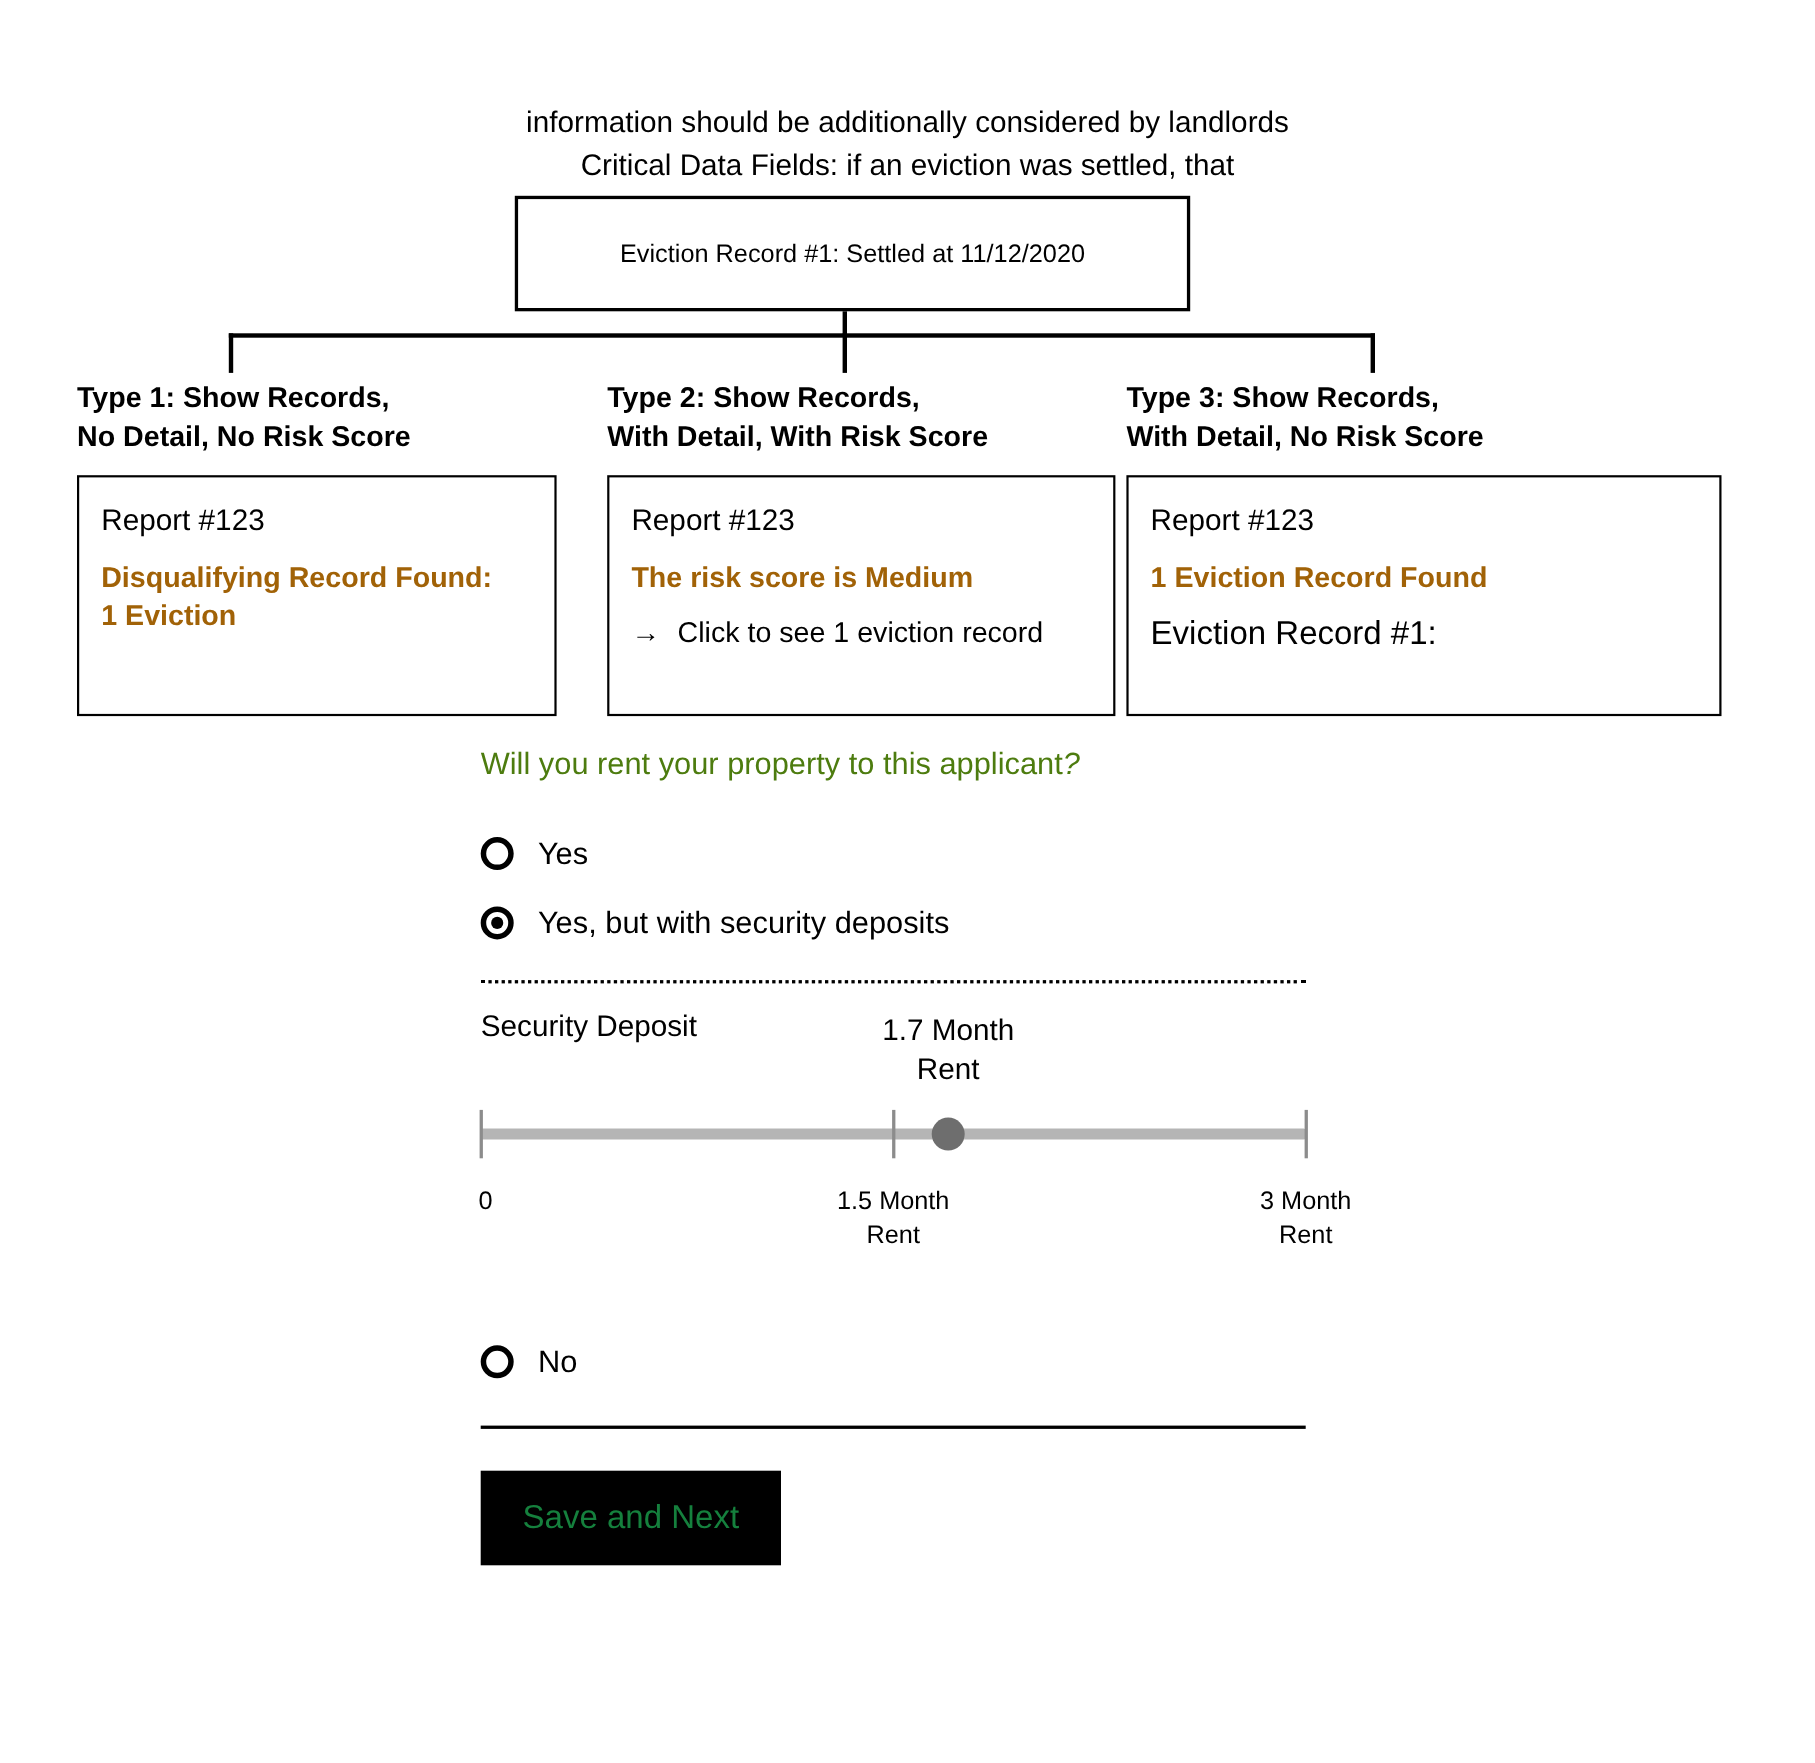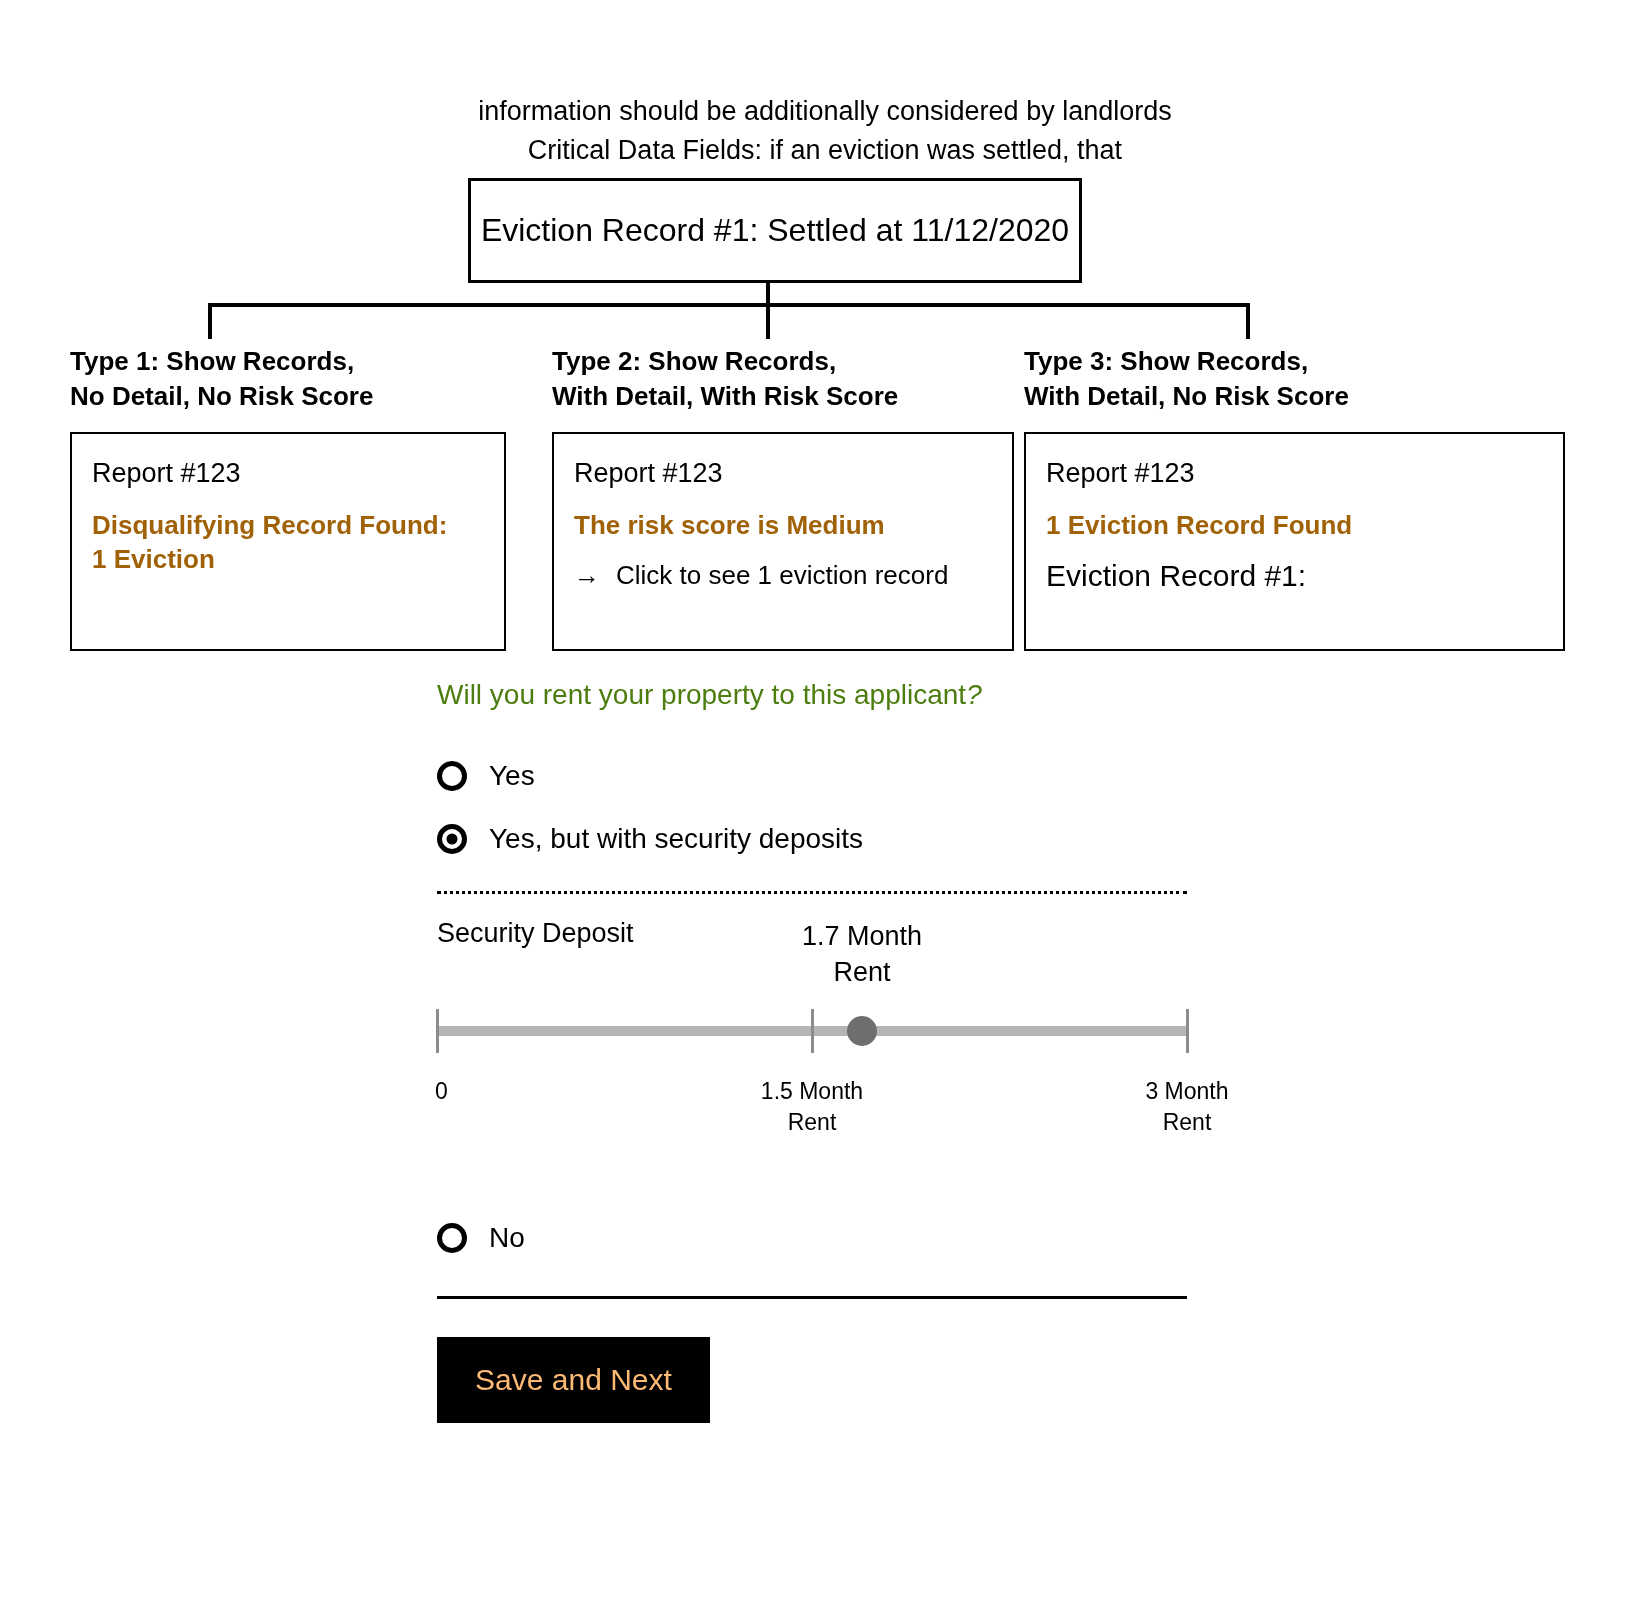--- a/index.html
+++ b/index.html
@@ -43,21 +43,21 @@
     top: 178px;
     width: 614px;
     height: 105px;
     border: 3px solid #000;
     box-sizing: border-box;
     display: flex;
     align-items: center;
     justify-content: center;
   }
   .root-box .root-label {
-    font-size: 32px;
+    font-size: 23px;
     color: #000;
     white-space: nowrap;
   }
 
   
   .conn {
     position: absolute;
     background: #000;
   }
   
@@ -270,21 +270,21 @@
   }
 
   
   .save-button {
     position: absolute;
     left: 437px;
     top: 1337px;
     width: 273px;
     height: 86px;
     background: #000000;
-    color: #fdba74;
+    color: #15803d;
     border: none;
     font-family: "Liberation Sans", sans-serif;
     font-size: 30px;
     text-align: center;
     line-height: 86px;
     padding: 0;
     cursor: pointer;
   }
 </style>
 </head>

